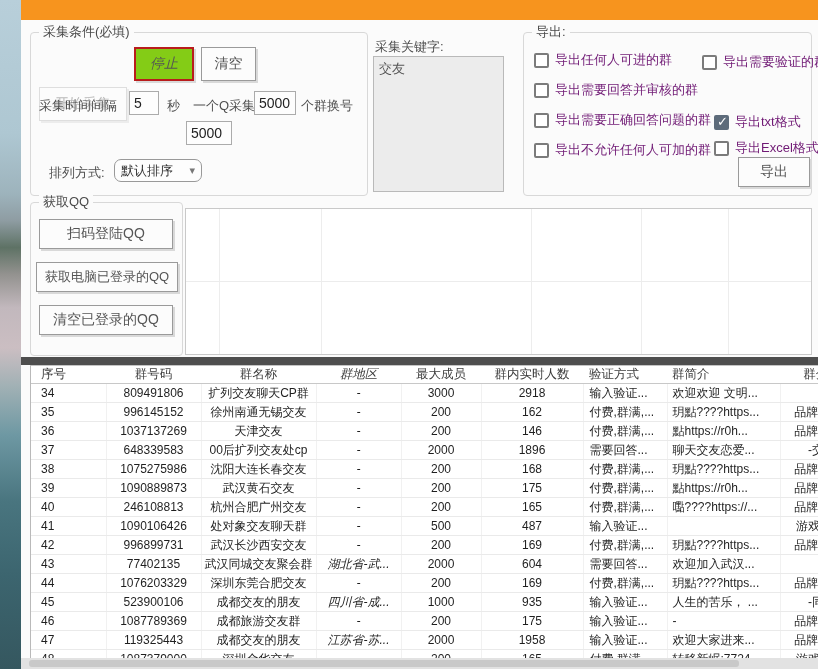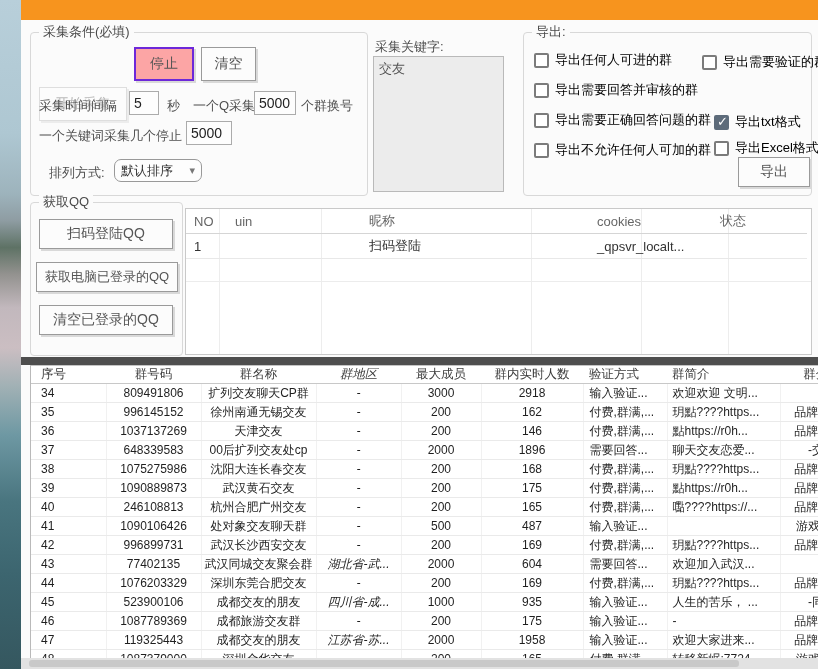--- a/index.html
+++ b/index.html
@@ -18,21 +18,21 @@
   
   .gb{position:absolute;border:1px solid #D8D8D8;border-radius:4px;background:transparent;}
   .gb>.gb-title{position:absolute;top:-9px;left:8px;background:#FBFBFB;padding:0 4px;
     font-size:13px;color:#4A4A4A;line-height:16px;}
 
   
   .btn{position:absolute;display:flex;align-items:center;justify-content:center;
     background:#FCFCFC;border:1px solid #9A9A9A;box-shadow:2px 2px 0 #D9D9D9;
     font-size:14px;color:#555;box-sizing:border-box;cursor:pointer;}
   .btn.disabled{color:#B9B9B9;border:1px solid #DEDEDE;box-shadow:2px 2px 0 #ECECEC;margin-top:40px;}
-  .btn.focused{border:2px solid #6d28d9;background:#fca5a5;}
+  .btn.focused{border:2px solid #b91c1c;background:#84cc16;font-style:italic;}
 
   
   .tin{position:absolute;border:1px solid #ABABAB;background:#FDFDFD;font-size:14px;
     color:#222;padding:0 4px;box-sizing:border-box;font-family:inherit;}
   .lbl{position:absolute;font-size:13px;color:#4F4F4F;white-space:nowrap;}
 
   
   .sel{position:absolute;border:1px solid #999;background:#FDFDFD;display:flex;
     align-items:center;box-sizing:border-box;font-size:13px;color:#333;padding:0 6px;cursor:pointer;}
   .sel .chev{margin-left:auto;color:#777;font-size:11px;}
@@ -41,21 +41,21 @@
   .ta{position:absolute;background:#ECECEC;border:1px solid #B9B9B9;font-size:13px;
     color:#555;padding:3px 5px;resize:none;box-sizing:border-box;font-family:inherit;}
 
   
   .cb{position:absolute;display:flex;align-items:center;gap:6px;cursor:pointer;}
   .cb .box{width:15px;height:15px;border:2px solid #7B7B7B;border-radius:2px;
     background:#FFF;box-sizing:border-box;flex:0 0 auto;position:relative;}
   .cb .box.checked{border-color:#5D6B7A;background:#5D6B7A;}
   .cb .box.checked::after{content:"✓";position:absolute;left:1px;top:-3px;color:#FFF;
     font-size:13px;font-weight:bold;}
-  .cb .cbl{font-size:13px;color:#000000;white-space:nowrap;}
+  .cb .cbl{font-size:13px;color:#701a75;white-space:nowrap;}
 
   
   .qqtbl-wrap{position:absolute;left:164px;top:208px;width:627px;height:147px;
     border:1px solid #C9C9C9;background:#FFF;box-sizing:border-box;overflow:hidden;}
   .qqtbl-wrap .vline{position:absolute;top:0;bottom:0;width:1px;background:#EDEDED;}
   .qqtbl-wrap .hline{position:absolute;left:0;right:0;height:1px;background:#ECECEC;}
   table.qqtbl{border-collapse:collapse;table-layout:fixed;width:542px;position:relative;}
   table.qqtbl th{font-weight:normal;font-size:13px;color:#666;text-align:left;
     height:24px;border-bottom:1px solid #D5D5D5;padding:0;}
   table.qqtbl td{font-size:13px;color:#333;height:24px;border-bottom:1px solid #E8E8E8;
@@ -108,21 +108,20 @@
       <button class="btn focused" style="left:103px;top:14px;width:60px;height:34px;">停止</button>
       <button class="btn" style="left:170px;top:14px;width:55px;height:34px;">清空</button>
 
       <span class="lbl" style="left:8px;top:64px;">采集时间间隔</span>
       <input class="tin" style="left: 98px; top: 58px; width: 30px; height: 24px;" value="5">
       <span class="lbl" style="left:136px;top:64px;">秒</span>
       <span class="lbl" style="left:162px;top:64px;">一个Q采集</span>
       <input class="tin" style="left: 223px; top: 58px; width: 42px; height: 24px;" value="5000">
       <span class="lbl" style="left:270px;top:64px;">个群换号</span>
 
-      <span class="lbl" style="left:8px;top:94px;">一个关键词采集几个停止</span>
       <input class="tin" style="left: 155px; top: 88px; width: 46px; height: 24px;" value="5000">
 
       <span class="lbl" style="left:18px;top:131px;">排列方式:</span>
       <div class="sel" style="left:83px;top:126px;width:88px;height:23px;border-radius:7px;">
         <span>默认排序</span>
         <span class="chev">▾</span>
       </div>
     </div>
 
     <span class="lbl" style="left:354px;top:38px;">采集关键字:</span>
@@ -170,40 +169,20 @@
       <button class="btn" style="left:8px;top:102px;width:134px;height:30px;">清空已登录的QQ</button>
     </div>
 
     <div class="qqtbl-wrap">
       <div class="vline" style="left:33px;"></div>
       <div class="vline" style="left:135px;"></div>
       <div class="vline" style="left:345px;"></div>
       <div class="vline" style="left:455px;"></div>
       <div class="vline" style="left:542px;"></div>
       <div class="hline" style="top:72px;"></div>
-      <table class="qqtbl">
-        <thead>
-            <tr>
-              <th class="c0">NO</th>
-              <th class="c1">uin</th>
-              <th class="c2">昵称</th>
-              <th class="c3">cookies</th>
-              <th class="c4">状态</th>
-            </tr>
-          </thead>
-        <tbody>
-            <tr>
-              <td class="c0">1</td>
-              <td class="c1"></td>
-              <td class="c2">扫码登陆</td>
-              <td class="c3">_qpsvr_localt...</td>
-              <td class="c4"></td>
-            </tr>
-          </tbody>
-      </table>
     </div>
 
     <div class="divider"></div>
 
     <div class="gtbl-wrap">
       <table class="gtbl">
         <thead>
             <tr>
               <th class="c0">序号</th>
               <th class="c1">群号码</th>

